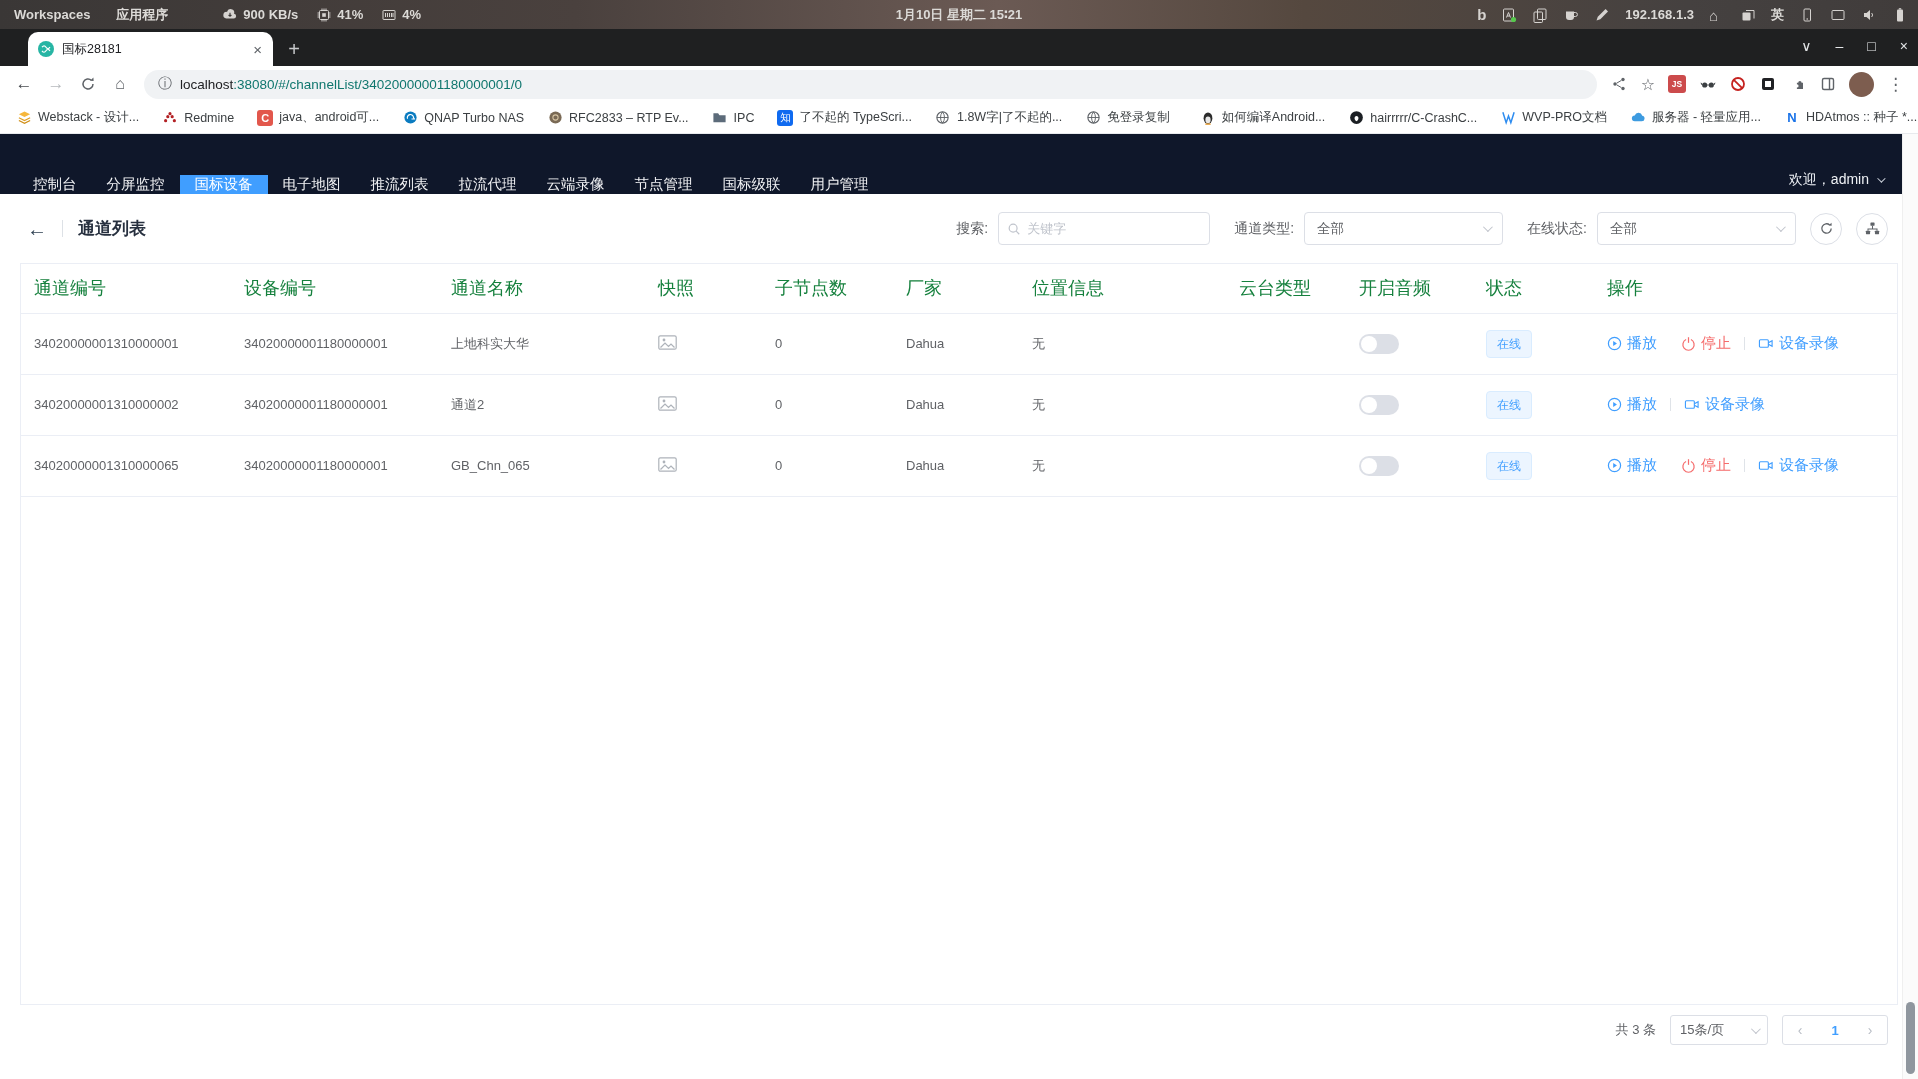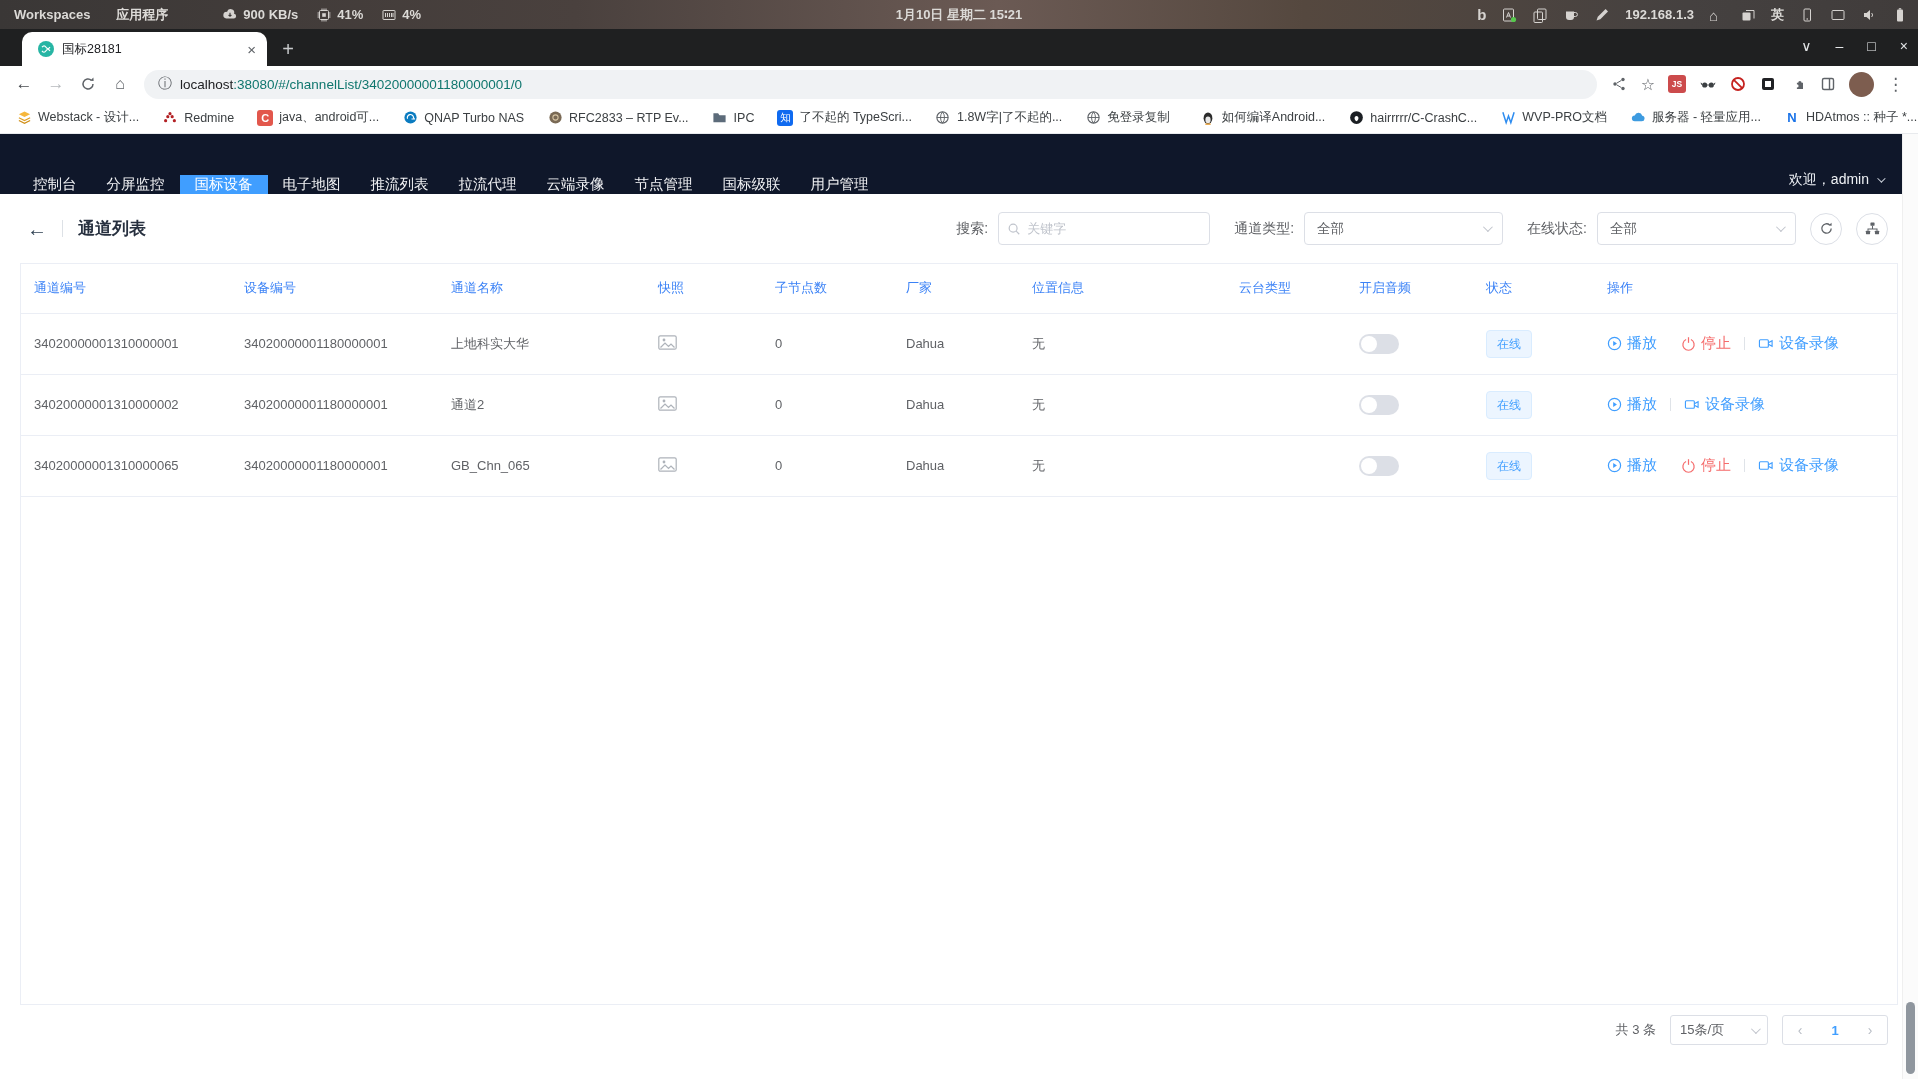--- a/index.html
+++ b/index.html
@@ -14,22 +14,22 @@
   .gnome .sysstats{display:flex;align-items:center;gap:18px;margin-left:28px}
   .gnome .clock{position:absolute;left:50%;transform:translateX(-50%)}
   .gnome .right{margin-left:auto;display:flex;align-items:center;gap:15px;padding-right:10px}
   .tico{display:inline-flex;align-items:center;gap:5px}
   .gicon{display:inline-flex;width:16px;height:16px;color:#d6d3d0}
   .b-logo{font-weight:700;font-size:15px;color:#d6d3d0}
   .gnome .txt{white-space:nowrap}
 
   
   .tabstrip{height:37px;background:#1f2021;display:flex;align-items:flex-end;position:relative}
-  .tab{margin-left:22px;width:245px;height:34px;background:#fff;border-radius:10px 10px 0 0;
-       display:flex;align-items:center;padding:0 8px 0 16px;gap:8px}
+  .tab{margin-left:28px;width:245px;height:34px;background:#fff;border-radius:10px 10px 0 0;
+       display:flex;align-items:center;padding:0 8px 0 10px;gap:8px}
   .tab-title{flex:1;font-size:12.5px;color:#202124;white-space:nowrap;overflow:hidden}
   .tab-close{color:#5f6368;font-size:15px;line-height:1;padding:1px 3px;border-radius:50%}
   .newtab{width:30px;height:30px;margin:0 0 2px 6px;display:flex;align-items:center;justify-content:center;
           color:#c8cacc;font-size:20px;font-weight:400}
   .winctl{position:absolute;right:10px;top:0;height:34px;display:flex;align-items:center;gap:24px;color:#e4e6e8;font-size:14px}
 
   
   .toolbar{height:36px;background:#fff;display:flex;align-items:center;padding:0 10px;gap:4px}
   .navbtn{width:28px;height:28px;display:flex;align-items:center;justify-content:center;font-size:17px;color:#474b4f}
   .navbtn.disabled{color:#b6b9bc}
@@ -76,21 +76,21 @@
   .searchbox{width:212px;height:33px;border:1px solid #dcdfe6;border-radius:4px;display:flex;align-items:center;padding:0 8px;gap:6px;background:#fff}
   .searchbox input{border:0;outline:0;flex:1;min-width:0;font-size:13px;color:#606266;font-family:inherit}
   .searchbox input::placeholder{color:#c0c4cc}
   .selbox{width:199px;height:33px;border:1px solid #dcdfe6;border-radius:4px;display:flex;align-items:center;
           padding:0 12px;font-size:13.5px;color:#606266;background:#fff;justify-content:space-between}
   .circlebtn{width:32px;height:32px;border:1px solid #dcdfe6;border-radius:50%;display:flex;align-items:center;
              justify-content:center;color:#5f6368;margin-left:14px;background:#fff}
 
   .panel{margin:0 20px;border:1px solid #ebeef5;height:742px;overflow:hidden}
   table{width:100%;border-collapse:collapse;table-layout:fixed}
-  th{height:49px;text-align:left;font-weight:400;font-size:13px;color:#3b82f6;padding:0 0 0 13px;border-bottom:1px solid #ebeef5;white-space:nowrap}
+  th{height:49px;text-align:left;font-weight:400;font-size:18px;color:#15803d;padding:0 0 0 13px;border-bottom:1px solid #ebeef5;white-space:nowrap}
   td{height:61px;font-size:13px;color:#606266;padding:0 0 0 13px;border-bottom:1px solid #ebeef5;white-space:nowrap;overflow:hidden}
   .snap{color:#aeb3ba;display:inline-flex}
   .switch{width:40px;height:20px;border-radius:10px;background:#dcdfe6;position:relative;display:inline-block;vertical-align:middle}
   .switch .knob{position:absolute;left:2px;top:2px;width:16px;height:16px;border-radius:50%;background:#fff}
   .tag{display:inline-block;height:28px;line-height:26px;padding:0 10px;font-size:12px;color:#409eff;
        background:#ecf5ff;border:1px solid #d9ecff;border-radius:4px}
   .acts{display:flex;align-items:center}
   .act{display:inline-flex;align-items:center;gap:5px;font-size:15px;color:#409eff;cursor:pointer}
   .act.red{color:#f56c6c}
   .act + .act{margin-left:24px}

